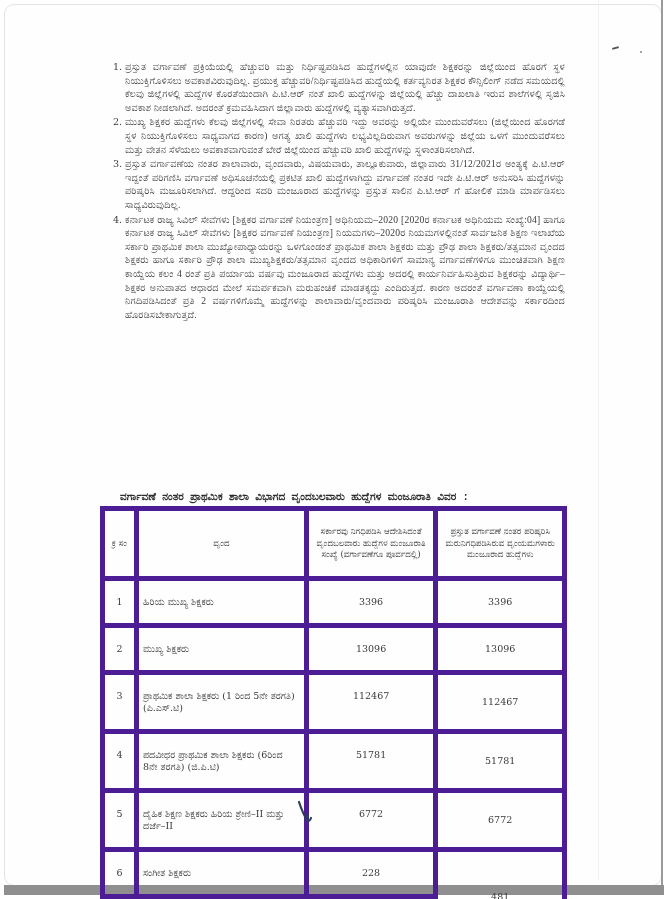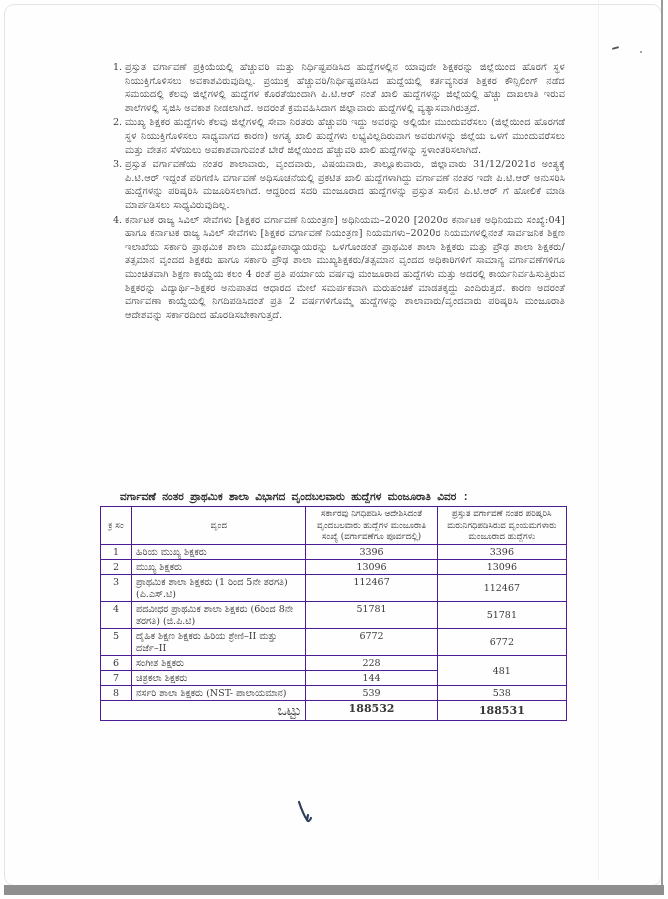--- a/index.html
+++ b/index.html
@@ -30,33 +30,33 @@
   .speck { position:absolute; background:#555; border-radius:1px; }
 
   .content {
     position:absolute; left:113px; top:60px; width:452px;
     font-size:9.6px; line-height:13.6px;
   }
   .para {
     display:flex; margin:0 0 1px 0;
   }
   .para .num { width:12px; flex:none; }
-  .para .txt { flex:1; text-align:justify; letter-spacing:0.2px; }
+  .para .txt { flex:1; text-align:justify; letter-spacing:0.2px;font-family:Liberation Serif, serif; }
 
   .table-title {
     position:absolute; left:120px; top:491px; width:450px;
     font-size:10.5px; font-weight:bold; color:#2d2d2d; white-space:nowrap;font-family:Liberation Mono, monospace;
   }
   table.grid {
     position:absolute; left:100px; top:506px; width:467px;
     border-collapse:collapse; font-size:9.5px; color:#3a3a3a;
     border:1.5px solid #707070;
   }
   table.grid td, table.grid th {
-    border:1px solid #4c1d95; padding:1px 4px; vertical-align:top;
+    border:5px solid #4c1d95; padding:15px 4px; vertical-align:top;
   }
   table.grid th { font-weight:normal; text-align:center; vertical-align:middle; font-size:8.6px; line-height:11.5px; }
   .c-no { width:22px; text-align:center; }
   .c-cadre { width:165px; }
   .c-sanc { width:122px; text-align:center; }
   .c-rev { width:120px; text-align:center; vertical-align:middle !important; }
   .tot td { font-weight:bold; font-size:11px; }
   .tot .lbl { text-align:right; font-weight:normal; font-size:14px;margin-left:25px; }
 
   .signature {

